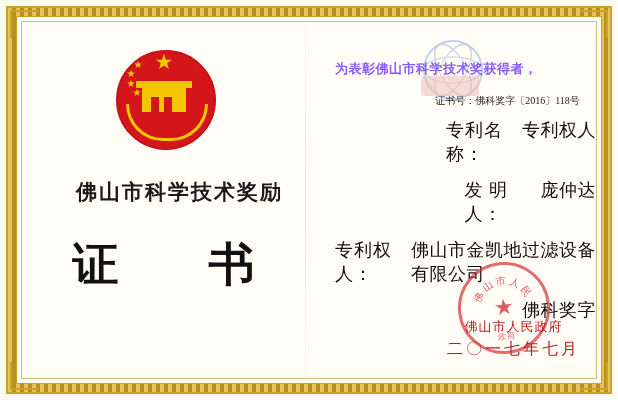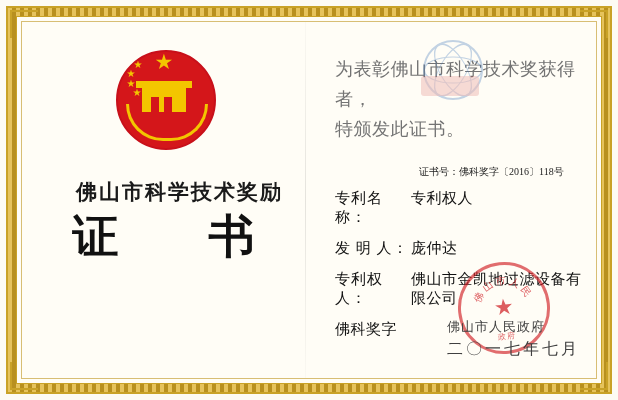--- a/index.html
+++ b/index.html
@@ -163,77 +163,81 @@
   .left-title {
     margin-top: 30px;
     font-size: 21px;
     letter-spacing: 2px;
     color: #1a1a1a;
     font-weight: 700;
     font-family: "Liberation Serif", "DejaVu Serif", serif;
     margin-left: 32px;
   }
   .left-bigtitle {
+    margin-top: 28px;
     font-size: 46px;
     letter-spacing: 22px;
     text-indent: 22px;
     color: #111111;
     font-weight: 700;
   }
 
   
   .right-panel {
     flex: 1;
     position: relative;
     padding-left: 30px;
     padding-top: 32px;
     box-sizing: border-box;
   }
 
   .headline {
-    font-size: 18px;
-    color: #737373;
+    font-size: 13px;
+    color: #8b5cf6;
     line-height: 30px;
     letter-spacing: 0.5px;
+    font-weight: bold;
   }
   .headline .line2 { display: block; }
 
   .cert-no {
-    margin-top: 21px;
+    margin-top: 10px;
     font-size: 10px;
     color: #222;
-    text-align: left;
+    text-align: center;
     padding-left: 84px;
   }
 
   .fields {
     margin-top: 10px;
   }
   .field-row {
     display: flex;
     align-items: baseline;
     margin-bottom: 12px;
-    font-size: 15px;
+    font-size: 18px;
     color: #111;
+    justify-content: flex-end;
   }
   .field-label {
     width: 76px;
     letter-spacing: 1px;
     flex: none;
   }
   .field-value {
     letter-spacing: 0.5px;
   }
 
   .signoff {
     position: absolute;
     right: 16px;
     bottom: 18px;
+    text-align: center;
     font-size: 13px;
-    color: #404040;
+    color: #b91c1c;
     letter-spacing: 1px;
     line-height: 22px;
   }
   .signoff .date { font-size: 16px; letter-spacing: 3px; }
 
   
   .seal {
     position: absolute;
     right: 46px;
     bottom: 24px;
@@ -351,21 +355,20 @@
       <div class="watermark">
         <div class="wm-ring r1"></div>
         <div class="wm-ring r2"></div>
         <div class="wm-ring r3"></div>
         <div class="wm-ring r4"></div>
         <div class="wm-red"></div>
       </div>
 
       <div class="headline">
         <span>为表彰佛山市科学技术奖获得者，</span>
-        <span class="line2">特颁发此证书。</span>
       </div>
 
       <div class="cert-no">证书号：佛科奖字〔2016〕118号</div>
 
       <div class="fields">
         <div class="field-row">
           <div class="field-label">专利名称：</div>
           <div class="field-value">专利权人</div>
         </div>
         <div class="field-row">

